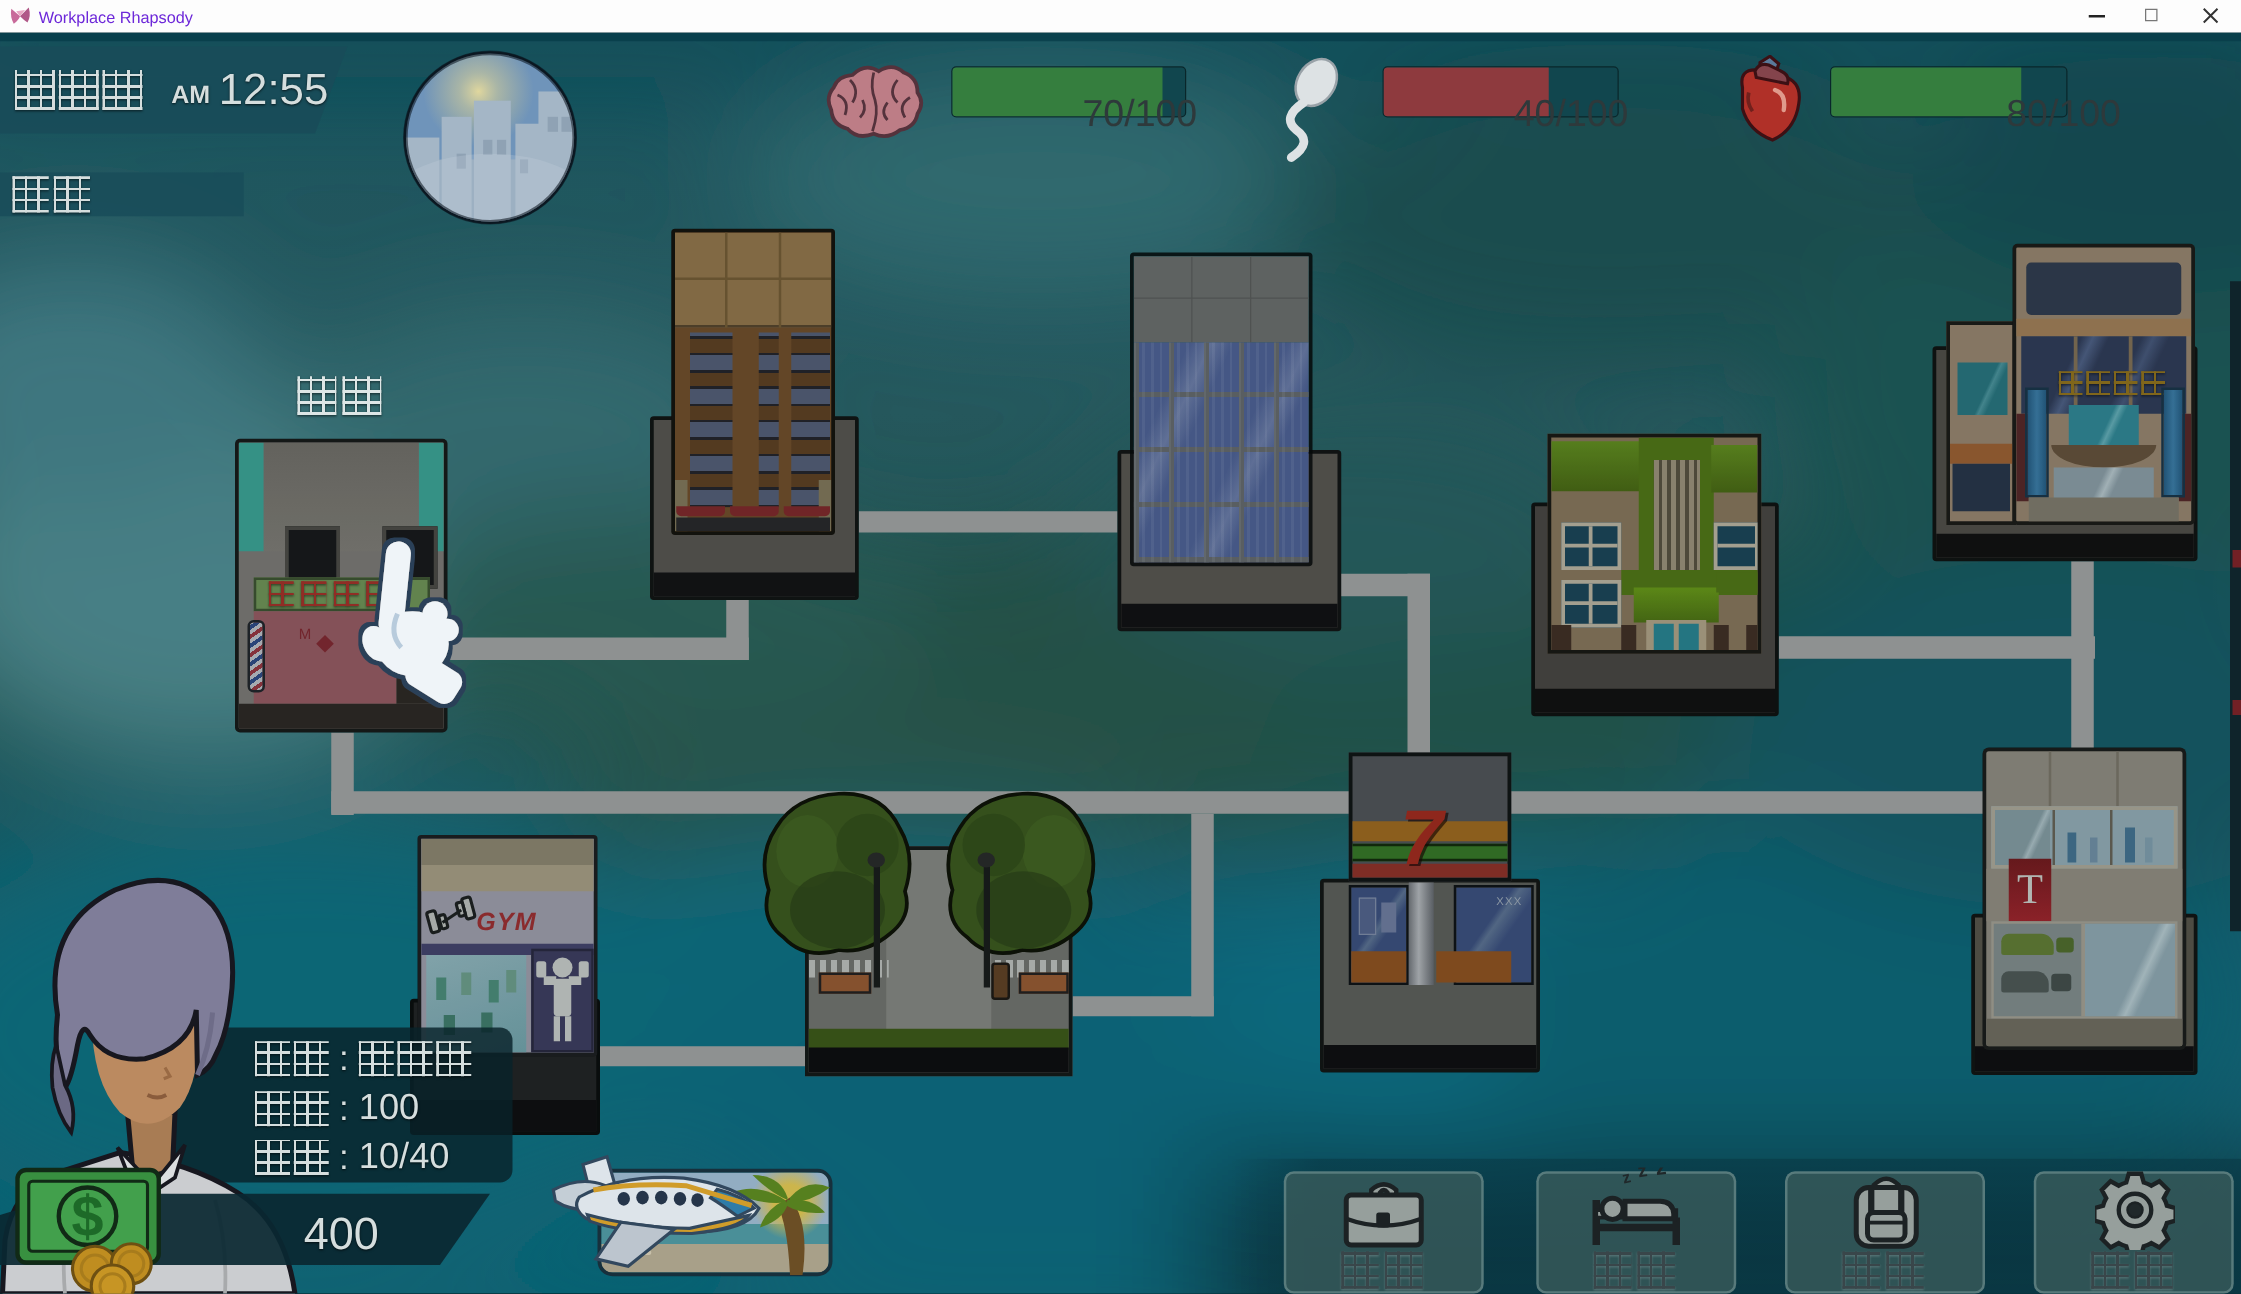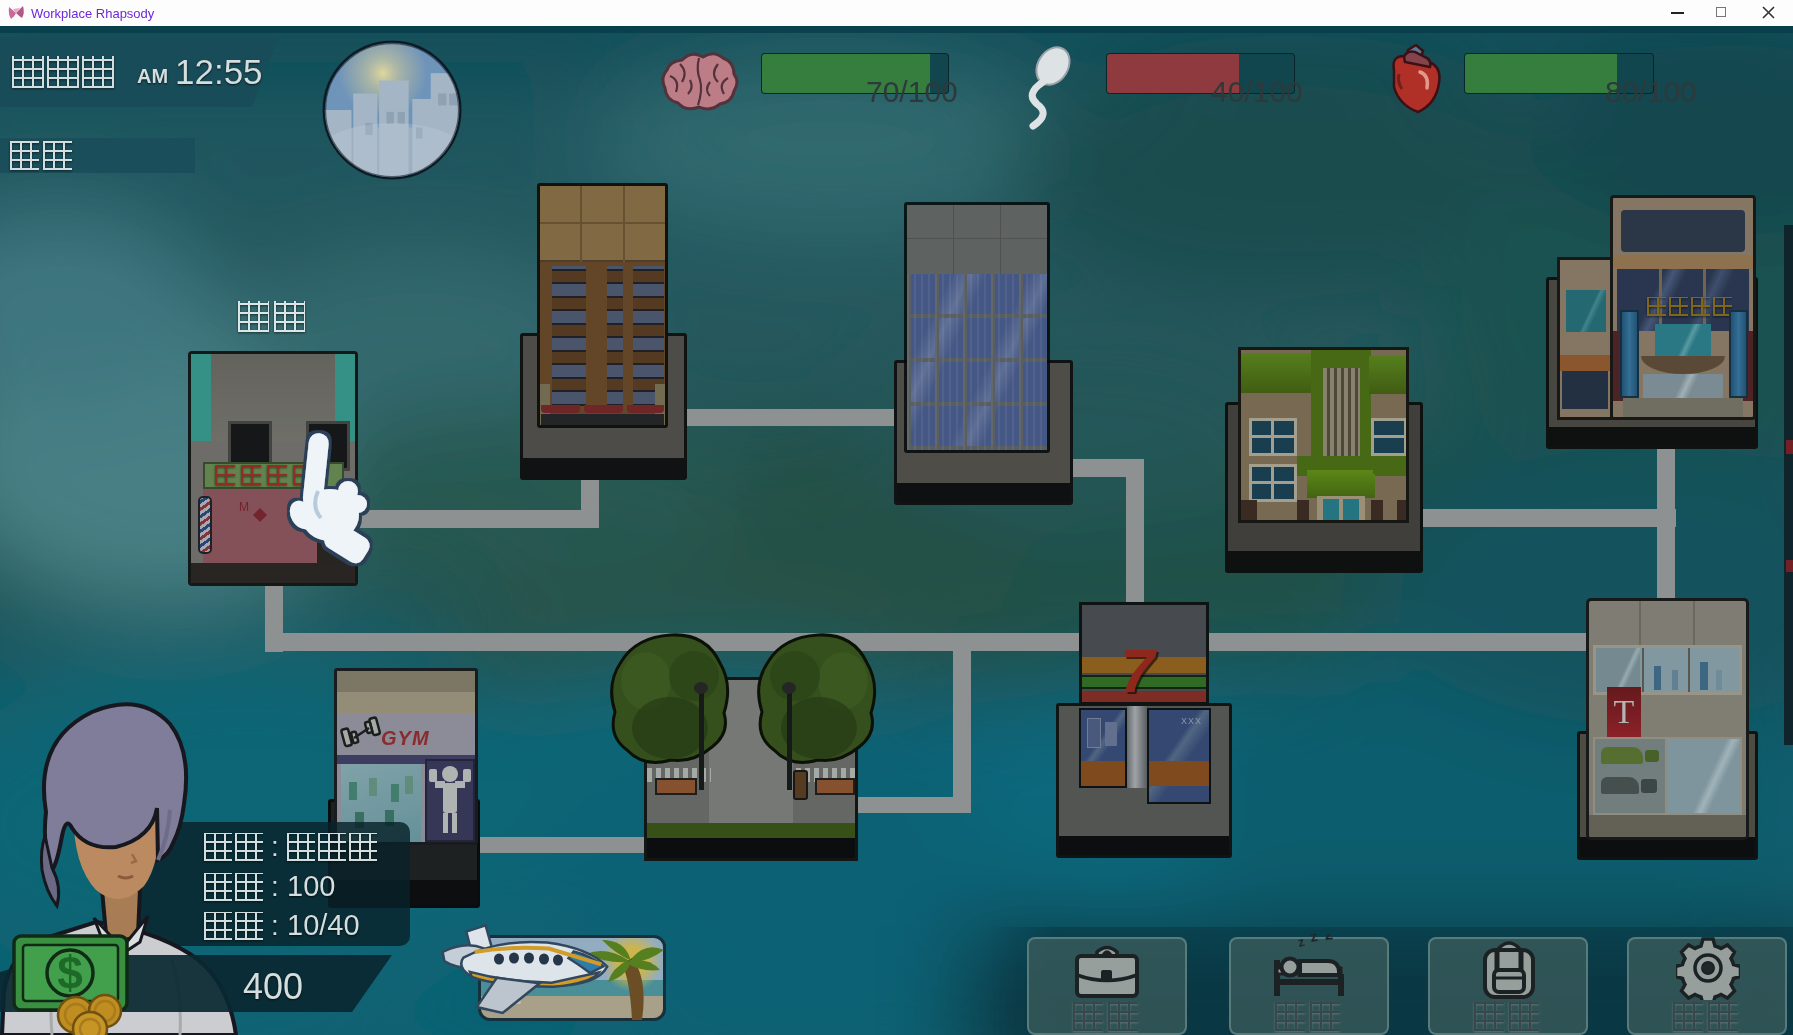--- a/index.html
+++ b/index.html
@@ -283,21 +283,21 @@
 </div>
 
 <div class="a" style="left:1056px;top:703px;width:176px;height:155px;border:3px solid rgba(5,8,8,.85);border-radius:3px;box-sizing:border-box;background:#5b5d58">
  <div class="a" style="left:0;top:130px;width:170px;height:19px;background:#0e0e10"></div>
  <div class="a" style="left:20px;top:2px;width:48px;height:80px;background:linear-gradient(125deg,#3a4e7c 40%,#5a7090 46%,#3a4e7c 56%);border:2px solid #0e1216;box-sizing:border-box">
    <div class="a" style="left:6px;top:8px;width:14px;height:30px;background:#51618a;border:1px solid #7c8aa4;box-sizing:border-box"></div>
         <div class="a" style="left:24px;top:12px;width:12px;height:24px;background:#6c7a9c"></div>
  </div>
  <div class="a" style="left:22px;top:55px;width:44px;height:25px;background:#8c5120"></div>
  <div class="a" style="left:68px;top:0px;width:20px;height:82px;background:linear-gradient(90deg,#70747a,#b0b4b8 40%,#62666c)"></div>
- <div class="a" style="left:88px;top:2px;width:64px;height:96px;background:linear-gradient(125deg,#3a4e7c 40%,#5a7090 46%,#3a4e7c 60%);border:2px solid #0e1216;box-sizing:border-box">
+ <div class="a" style="left:104px;top:2px;width:64px;height:80px;background:linear-gradient(125deg,#3a4e7c 40%,#5a7090 46%,#3a4e7c 60%);border:2px solid #0e1216;box-sizing:border-box">
   <div class="a" style="left:32px;top:6px;font-size:9px;color:#9aa6b4;letter-spacing:1px">XXX</div>
  </div>
  <div class="a" style="left:90px;top:55px;width:60px;height:25px;background:#8c5120"></div>
 </div>
 
 <div class="a" style="left:1079px;top:602px;width:130px;height:103px;border:3px solid rgba(5,8,8,.85);box-sizing:border-box;background:#4e5256">
  <div class="a" style="left:0;top:52px;width:124px;height:16px;background:#9a671f"></div>
  <div class="a" style="left:0;top:70px;width:124px;height:14px;background:#357426;border-top:2px solid #122a0c;border-bottom:2px solid #122a0c;box-sizing:border-box"></div>
  <div class="a" style="left:0;top:86px;width:124px;height:11px;background:#8c3028"></div>
  <div class="a" style="left:38px;top:30px;font-size:62px;font-weight:bold;color:#9e2a1e;font-style:italic;text-shadow:2px 2px 0 rgba(25,6,3,.65)">7</div>

